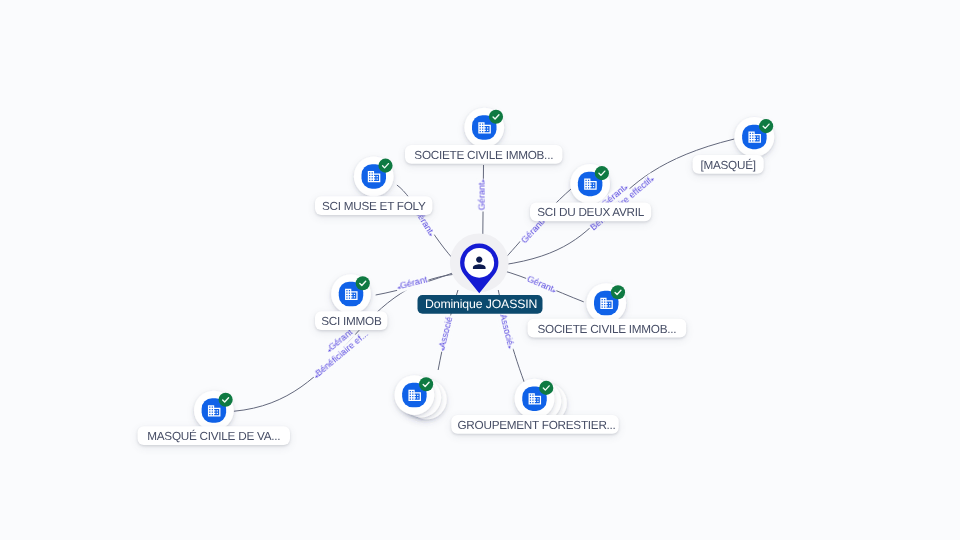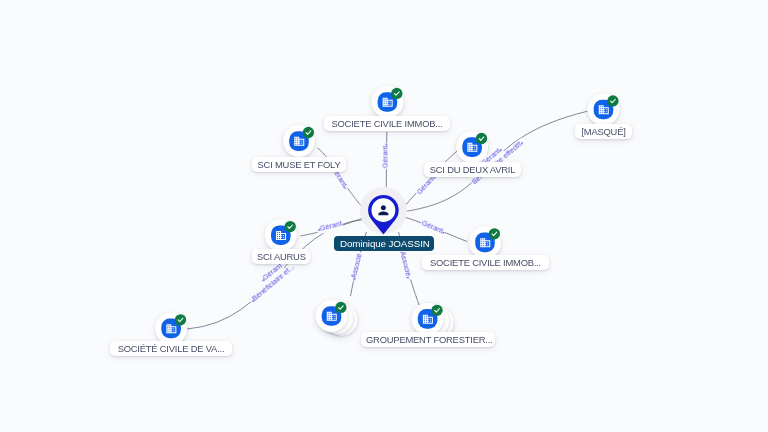--- a/index.html
+++ b/index.html
@@ -160,19 +160,19 @@
   <div class="elab" style="left:498px;top:162.5px;transform:translate(-50%,-50%) rotate(-40deg)"><span>Bénéficiaire effectif</span><span class="sp"> </span><span class="ar">▸</span></div>
   <div class="elab" style="left:330px;top:227px;transform:translate(-50%,-50%) rotate(-14deg)"><span class="ar">◂</span><span class="sp"> </span><span>Gérant</span></div>
   <div class="elab" style="left:433px;top:227.5px;transform:translate(-50%,-50%) rotate(23deg)"><span>Gérant</span><span class="sp"> </span><span class="ar">▸</span></div>
   <div class="elab" style="left:271.6px;top:273.2px;transform:translate(-50%,-50%) rotate(-39deg)"><span class="ar">◂</span><span class="sp"> </span><span>Gérant</span></div>
   <div class="elab" style="left:272.7px;top:284px;transform:translate(-50%,-50%) rotate(-40deg)"><span class="ar">◂</span><span class="sp"> </span><span>Bénéficiaire ef...</span></div>
   <div class="elab" style="left:357px;top:267px;transform:translate(-50%,-50%) rotate(-76deg)"><span class="ar">◂</span><span class="sp"> </span><span>Associé</span></div>
   <div class="elab" style="left:405px;top:265px;transform:translate(-50%,-50%) rotate(76deg)"><span>Associé</span><span class="sp"> </span><span class="ar">▸</span></div>
   <div class="pill" style="left:324px;top:116px;width:126px">SOCIETE CIVILE IMMOB...</div>
   <div class="pill" style="left:424px;top:162px;width:97px">SCI DU DEUX AVRIL</div>
   <div class="pill" style="left:252px;top:157px;width:94px">SCI MUSE ET FOLY</div>
-  <div class="pill" style="left:575px;top:124px;width:57px">[MASQUÉ]</div>
-  <div class="pill" style="left:252px;top:249px;width:58px">SCI AURUS</div>
+  <div class="pill" style="left:554px;top:124px;width:57px">[MASQUÉ]</div>
+  <div class="pill" style="left:252px;top:249px;width:58px">SCI IMMOB</div>
   <div class="pill" style="left:422px;top:255px;width:127px">SOCIETE CIVILE IMMOB...</div>
-  <div class="pill" style="left:110px;top:341px;width:122px">SOCIÉTÉ CIVILE DE VA...</div>
+  <div class="pill" style="left:110px;top:341px;width:122px">MASQUÉ CIVILE DE VA...</div>
   <div class="pill" style="left:361px;top:332px;width:134px">GROUPEMENT FORESTIER...</div>
   <div class="pill center" style="left:334px;top:236px;width:100px">Dominique JOASSIN</div>
 </div>
 
 </body></html>

